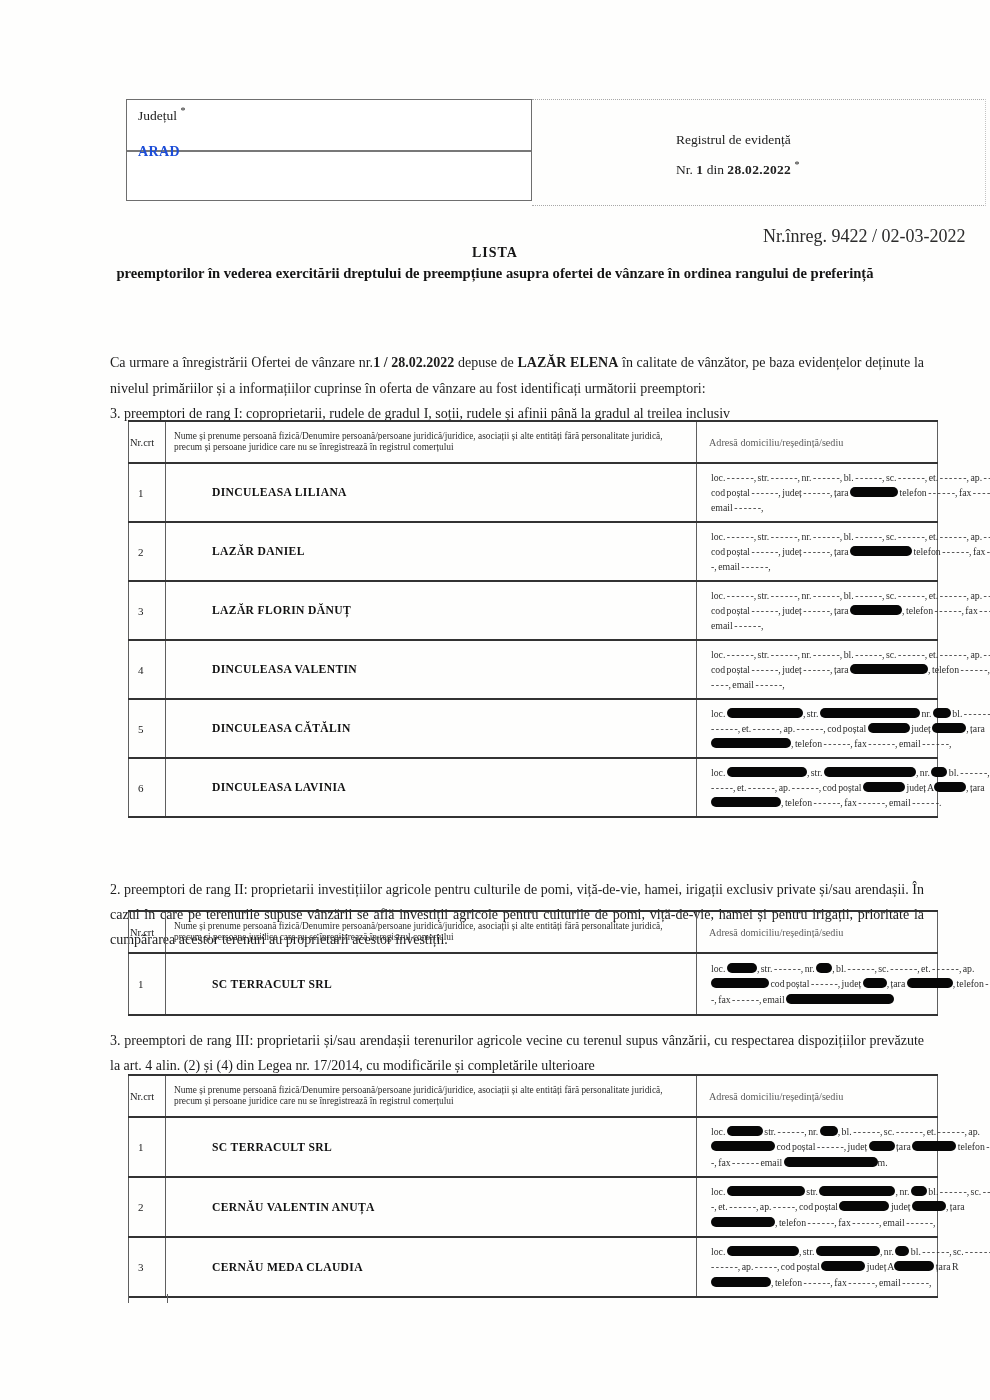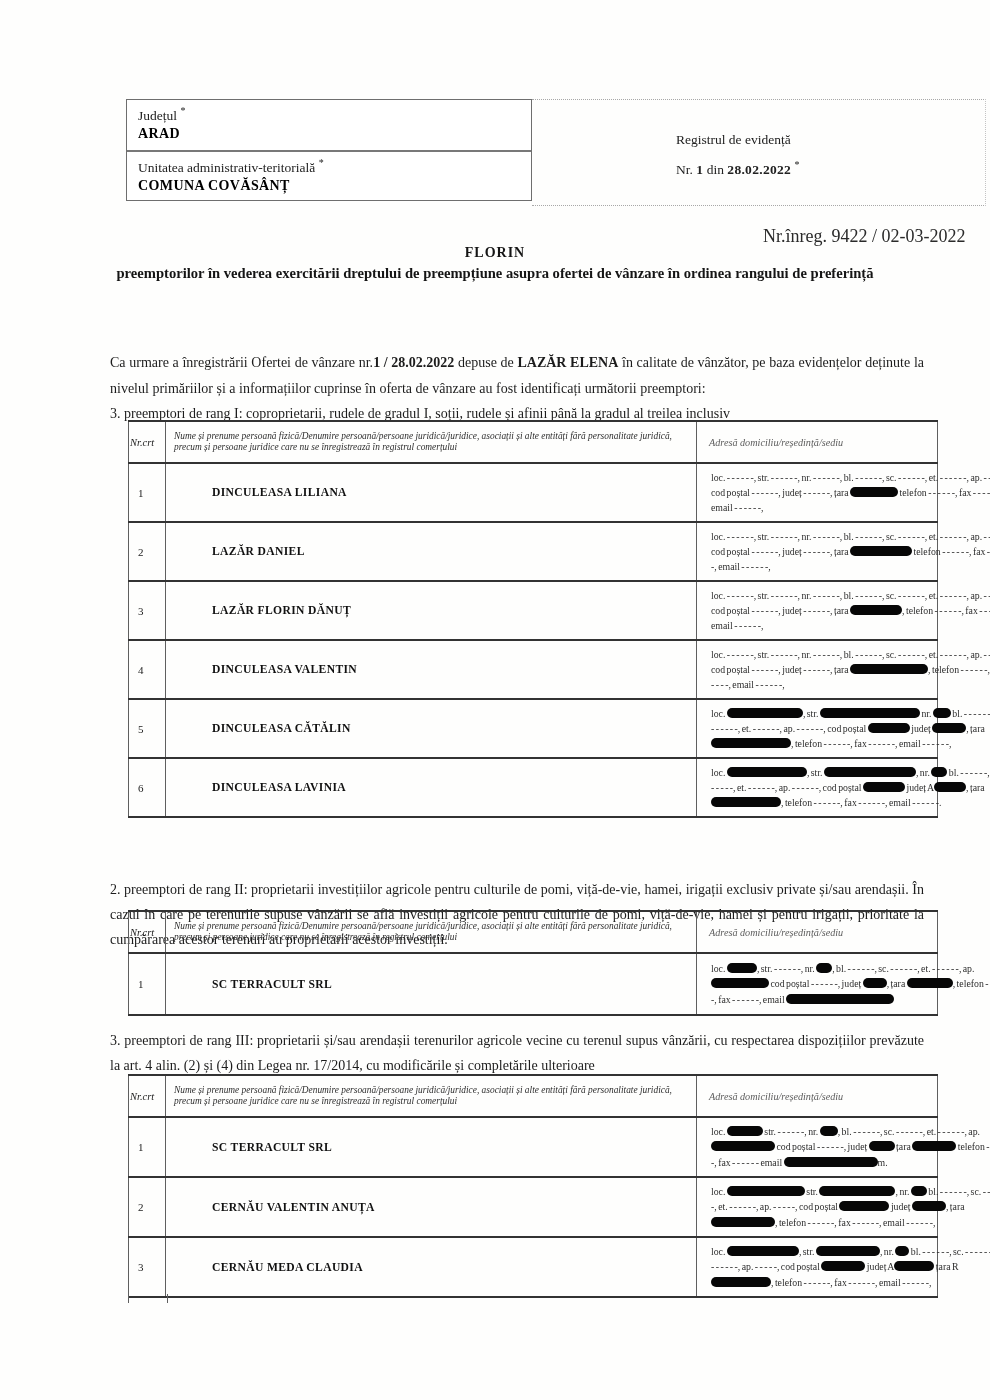--- a/index.html
+++ b/index.html
@@ -5,21 +5,21 @@
   html,body{margin:0;padding:0;}
   body{background:#e8e8e6;font-family:"Liberation Serif", serif;}
   .page{position:relative;width:990px;height:1400px;margin:0 auto;background:#fefefd;overflow:hidden;color:#1e1e1e;}
 
   
   .box-left{position:absolute;left:126px;top:99px;width:406px;height:102px;border:1px solid #6e6e6e;box-sizing:border-box;background:#fff;}
   .box-cell{padding:5px 11px 4px 11px;box-sizing:border-box;}
   .box-cell-top{height:52px;border-bottom:2px solid #787878;}
   .box-label{font-size:13.5px;color:#222;}
   .box-label sup{font-size:10px;}
-  .box-value{font-size:14px;font-weight:bold;letter-spacing:.4px;margin-top:2px;color:#000000;}
+  .box-value{font-size:14px;font-weight:bold;letter-spacing:.4px;margin-top:20px;color:#1d4ed8;}
   .box-right{position:absolute;left:532px;top:99px;width:454px;height:107px;border-top:1px dotted #a8a8a8;border-bottom:1px dotted #a8a8a8;border-right:1px dotted #c4c4c4;box-sizing:border-box;padding:27px 0 0 144px;font-size:13.5px;line-height:25px;color:#222;}
   .box-right sup{font-size:10px;}
   .box-right b{letter-spacing:.3px;}
 
   .nr-inreg{position:absolute;left:763px;top:226px;font-size:18px;white-space:nowrap;color:#2a2a2a;}
 
   .title-block{position:absolute;left:0;top:245px;width:990px;text-align:center;}
   .title-main{font-size:14px;font-weight:bold;letter-spacing:1px;color:#151515;}
   .title-sub{font-size:14.6px;font-weight:bold;margin-top:4px;color:#151515;}
 
@@ -37,52 +37,48 @@
   .th-name{font-size:9.4px;line-height:11.3px;padding:3px 8px;color:#2d2d2d;text-align:left;}
   .th-addr{font-size:10.2px;padding-left:12px;color:#5c5c5c;}
   .td-nr{font-size:11px;padding-left:9px;color:#222;}
   .td-name{font-size:11.6px;font-weight:bold;letter-spacing:.35px;padding-left:46px;color:#111;}
   .td-addr{position:relative;}
   .addr-flow{width:298px;margin-left:13px;font-size:9.8px;line-height:15.2px;word-spacing:-1px;color:#2c2c2c;}
   .redact{display:inline-block;height:10px;background:#070707;border-radius:5px;vertical-align:-1px;}
   .t1{top:420px;}
   .t2{top:910px;}
   .t3{top:1074px;}
-  .t1 .hrow, .t2 .hrow, .t3 .hrow{height:42px;font-style:italic;}
+  .t1 .hrow, .t2 .hrow, .t3 .hrow{height:42px;}
   .t1 tbody tr{height:59px;}
   .t2 tbody tr{height:62px;}
   .t3 tbody tr{height:60px;}
 
   .table-stub{position:absolute;left:128px;top:1294px;width:38px;height:9px;border-left:1px solid #5f5f5f;border-right:1px solid #5f5f5f;}
 </style>
 </head>
 <body>
 
 <div class="page">
 
   <div class="box-left">
     <div class="box-cell box-cell-top">
       <div class="box-label">Județul <sup>*</sup></div>
       <div class="box-value">ARAD</div>
     </div>
-    <div class="box-cell">
-      <div class="box-label">Unitatea administrativ-teritorială <sup>*</sup></div>
-      <div class="box-value">COMUNA COVĂSÂNȚ</div>
-    </div>
   </div>
 
   <div class="box-right">
     <div>Registrul de evidență</div>
     <div>Nr. <b>1</b> din <b>28.02.2022</b> <sup>*</sup></div>
   </div>
 
   <div class="nr-inreg">Nr.înreg. 9422 / 02-03-2022</div>
 
   <div class="title-block">
-    <div class="title-main">FLORIN</div>
+    <div class="title-main">LISTA</div>
     <div class="title-sub">preemptorilor în vederea exercitării dreptului de preempțiune asupra ofertei de vânzare în ordinea rangului de preferință</div>
   </div>
 
   <div class="para intro-wrap">
     <p>Ca urmare a înregistrării Ofertei de vânzare nr.<b>1 / 28.02.2022</b> depuse de <b>LAZĂR ELENA</b> în calitate de vânzător, pe baza evidențelor deținute la nivelul primăriilor și a informațiilor cuprinse în oferta de vânzare au fost identificați următorii preemptori:</p>
     <p>3. preemptori de rang I: coproprietarii, rudele de gradul I, soții, rudele și afinii până la gradul al treilea inclusiv</p>
   </div>
 
   <table class="doc-table t1">
     <colgroup>

